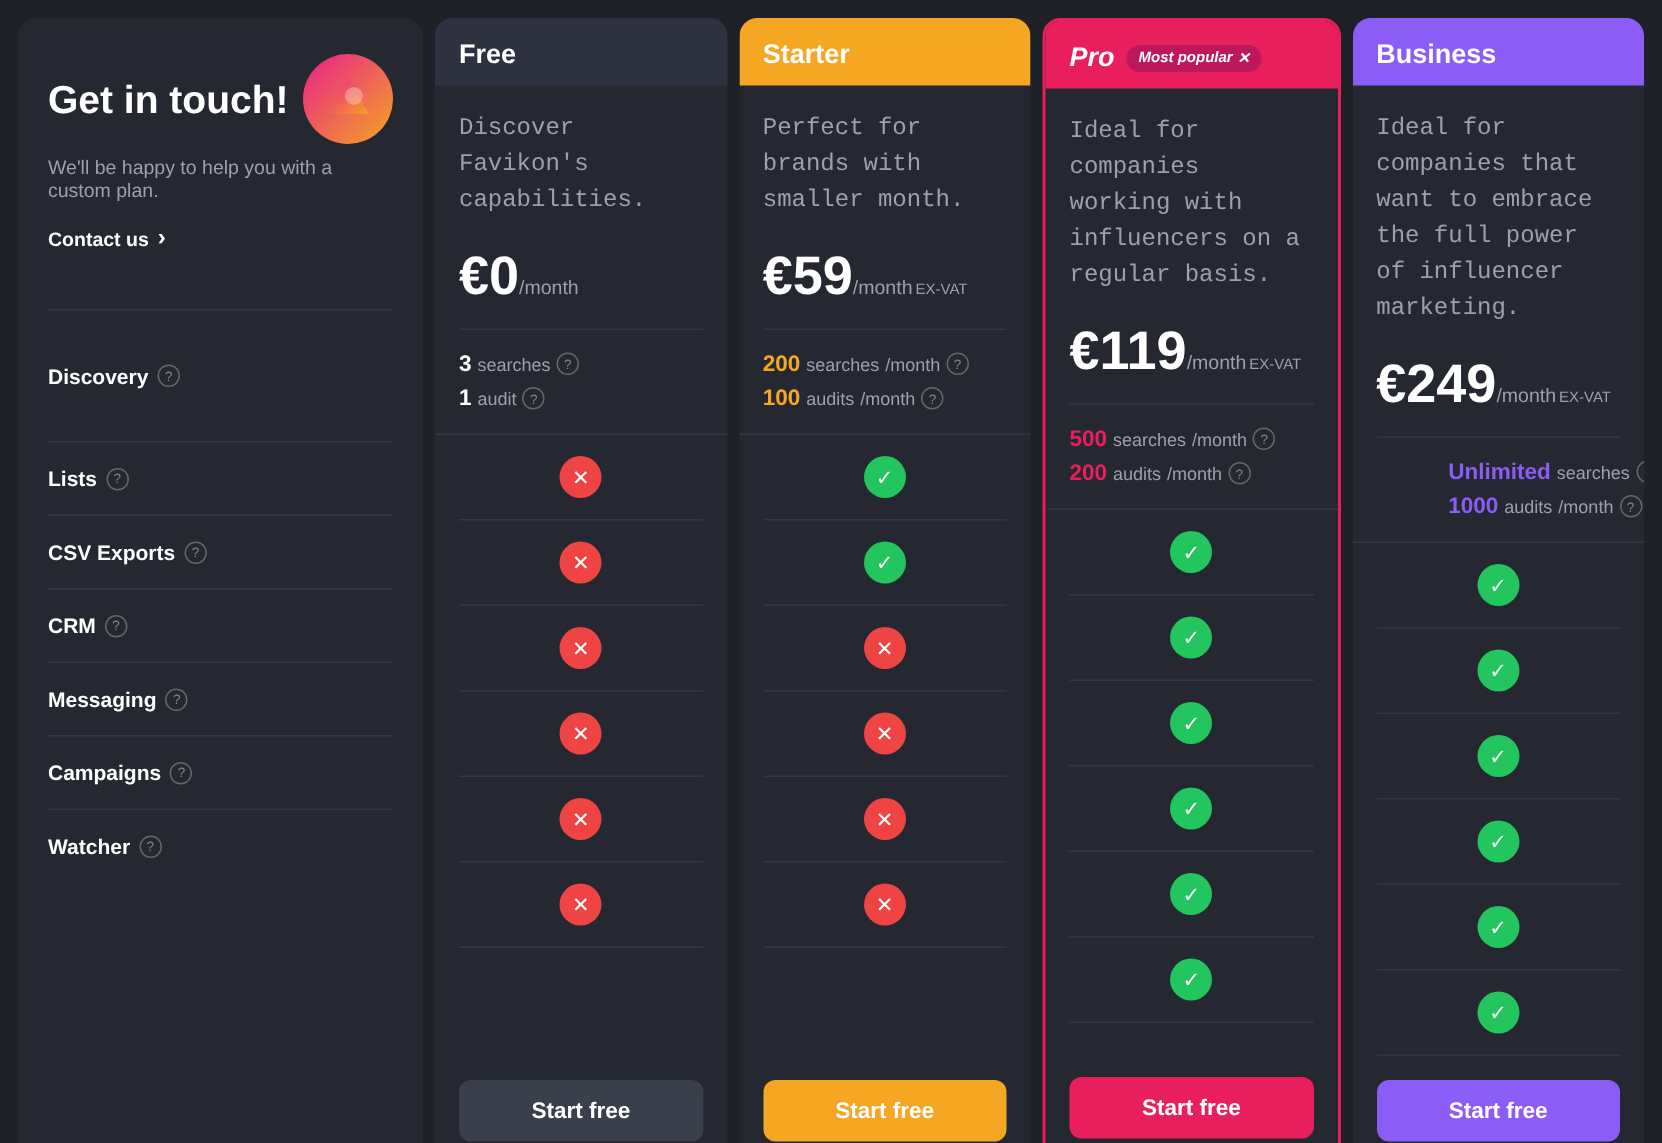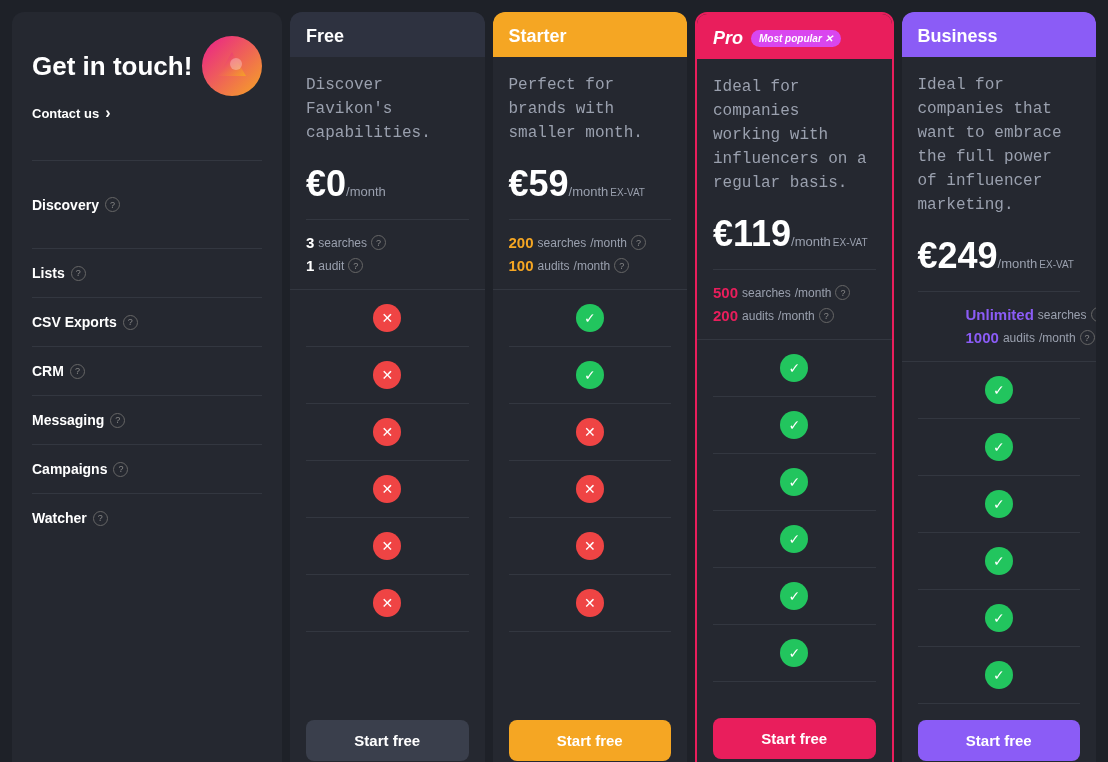--- a/index.html
+++ b/index.html
@@ -124,21 +124,21 @@
       position: relative;
     }
     .plan-col.pro {
       border: 2px solid #e91e5c;
     }
     .plan-name-free { color: #fff; font-size: 18px; font-weight: 700; }
     .plan-name-starter { color: #fff; font-size: 18px; font-weight: 700; }
     .plan-name-pro { color: #fff; font-size: 18px; font-weight: 700; display: flex; align-items: center; gap: 8px; font-style: italic; }
     .plan-name-business { color: #fff; font-size: 18px; font-weight: 700; }
     .most-popular-badge {
-      background: #d946ef;
+      background: #be185d;
       color: #fff;
       font-size: 10px;
       font-weight: 600;
       padding: 3px 8px;
       border-radius: 20px;
       display: flex;
       align-items: center;
       gap: 3px;
     }
     .plan-desc {
@@ -270,20 +270,21 @@
               <linearGradient id="lg1" x1="0%" y1="0%" x2="100%" y2="100%">
                 <stop offset="0%" style="stop-color:#e91e8c"></stop>
                 <stop offset="100%" style="stop-color:#f5a623"></stop>
               </linearGradient>
             </defs>
             <polygon points="18,4 32,28 4,28" fill="url(#lg1)" opacity="0.9"></polygon>
             <circle cx="22" cy="16" r="6" fill="white" opacity="0.3"></circle>
           </svg>
         </div>
       </div>
+      <div class="sidebar-subtitle">We'll be happy to help you with a custom plan.</div>
       <div class="contact-link">
         <span>Contact us</span>
         <span class="arrow">›</span>
       </div>
     </div>
     <hr class="sidebar-divider">
     <div class="sidebar-features">
 
       <div class="sidebar-feature-row" style="min-height:70px; align-items:flex-start; padding-top:18px;">
         <span class="feature-label">Discovery</span>

